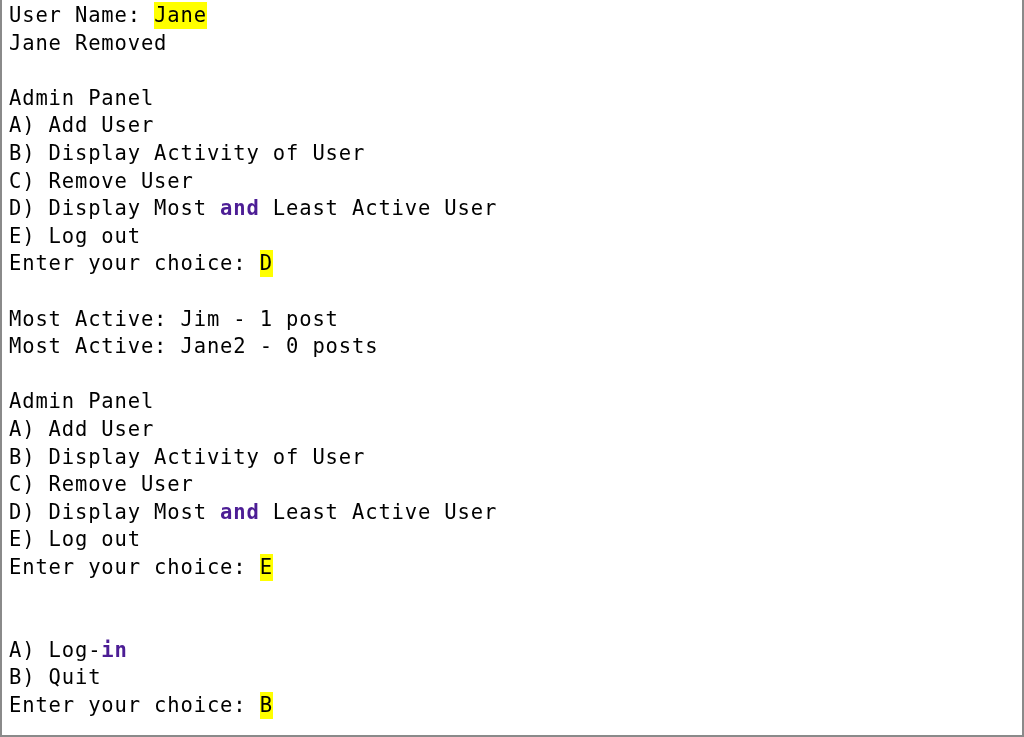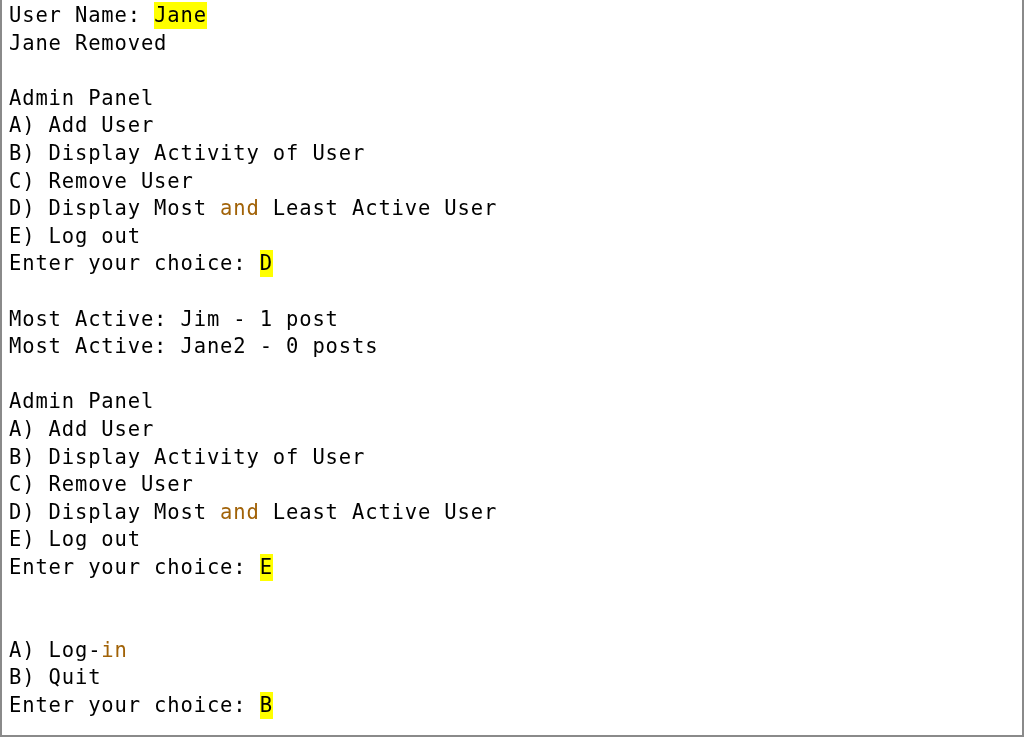--- a/index.html
+++ b/index.html
@@ -45,21 +45,22 @@
     height: 27.6px;
     white-space: pre;
   }
 
   .console-line.blank {
     height: 27.6px;
   }
 
   
   .kw {
-    color: #a16207;
+    color: #4c1d95;
+    font-weight: bold;
   }
 
   
   .hl {
     background: #ffff00;
     color: #000000;
     padding: 1px 0 2px 0;
     box-decoration-break: clone;
     text-align: center;
     -webkit-box-decoration-break: clone;

